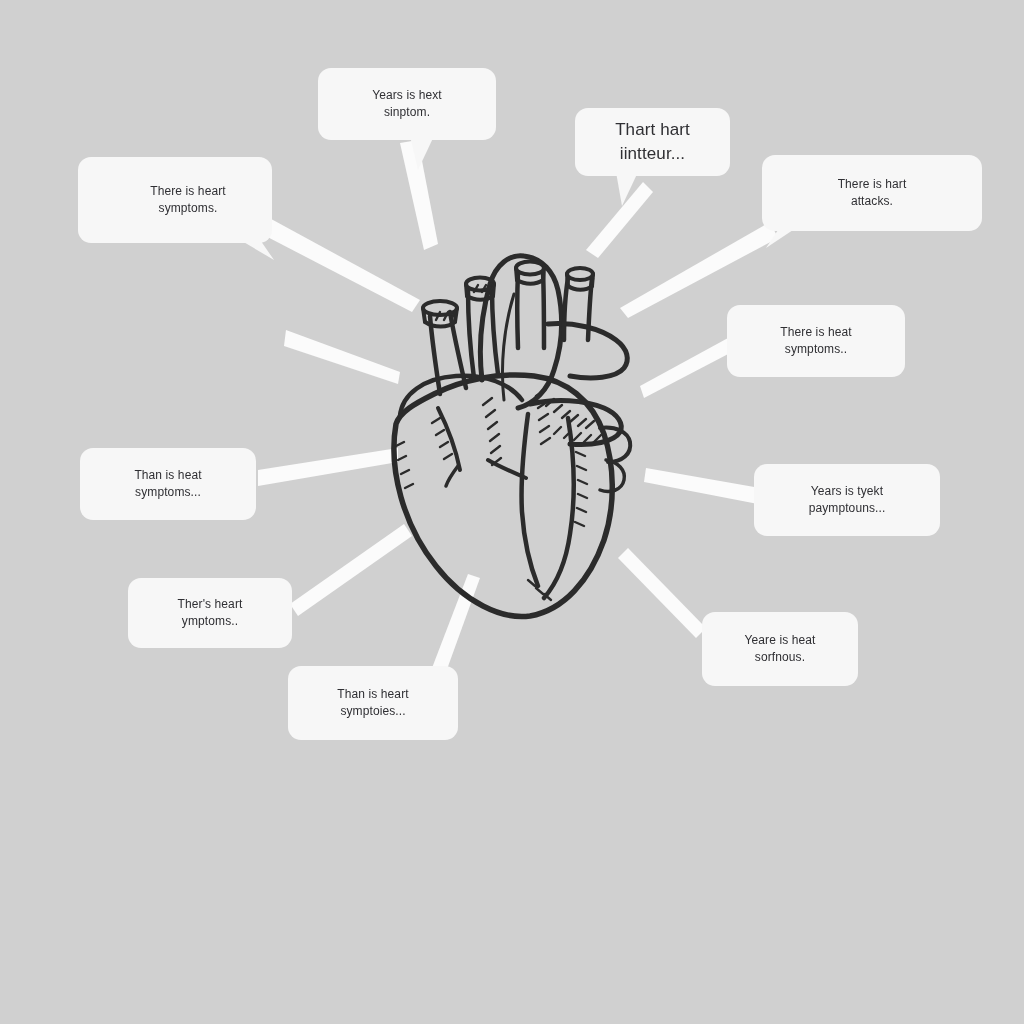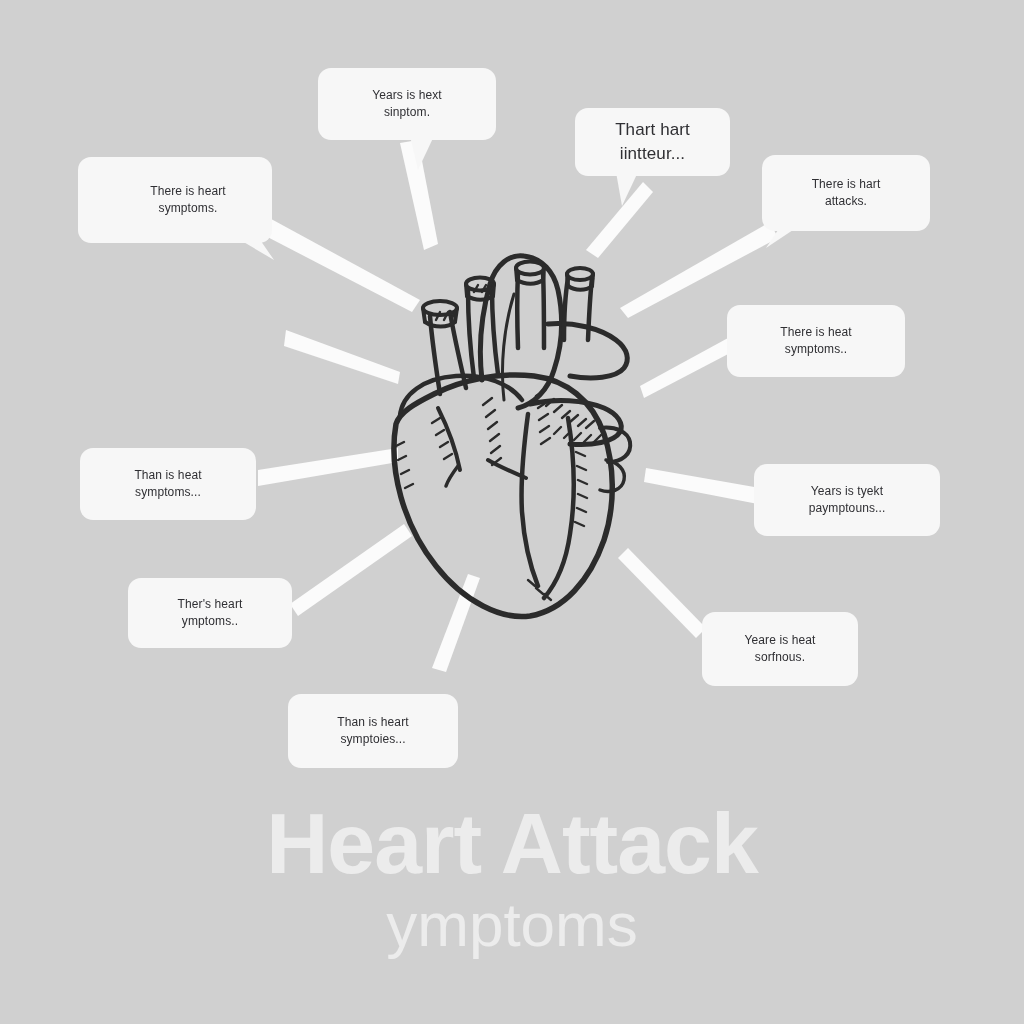--- a/index.html
+++ b/index.html
@@ -170,21 +170,21 @@
   <div class="bubble" style="left:575px;top:108px;width:155px;height:68px;font-size:17px;">
     <span>
       <span>Thart hart</span>
       <span>iintteur...</span>
     </span>
   </div>
   <svg class="tail" style="left:608px;top:172px;width:46px;height:36px;" viewBox="0 0 46 36">
     <polygon points="8,0 30,0 14,34" fill="#f7f7f7"></polygon>
   </svg>
 
-  <div class="bubble" style="left:762px;top:155px;width:168px;height:76px;">
+  <div class="bubble" style="left:762px;top:155px;width:220px;height:76px;">
     <span>
       <span>There is hart</span>
       <span>attacks.</span>
     </span>
   </div>
   <svg class="tail" style="left:752px;top:222px;width:58px;height:32px;" viewBox="0 0 58 32">
     <polygon points="50,2 30,2 14,26" fill="#f7f7f7"></polygon>
   </svg>
 
   <div class="bubble" style="left:78px;top:157px;width:194px;height:86px;padding-left:40px;">
@@ -226,25 +226,21 @@
     </span>
   </div>
 
   <div class="bubble" style="left:702px;top:612px;width:156px;height:74px;">
     <span>
       <span>Yeare is heat</span>
       <span>sorfnous.</span>
     </span>
   </div>
 
-  <div class="bubble" style="left:288px;top:666px;width:170px;height:74px;margin-top:28px;">
+  <div class="bubble" style="left:288px;top:666px;width:170px;height:74px;">
     <span>
       <span>Than is heart</span>
       <span>symptoies...</span>
     </span>
   </div>
 
-  <div id="title-block">
-    <div id="title-main">Heart Attack</div>
-    <div id="title-sub">ymptoms</div>
-  </div>
 
 </div>
 
 </body></html>

